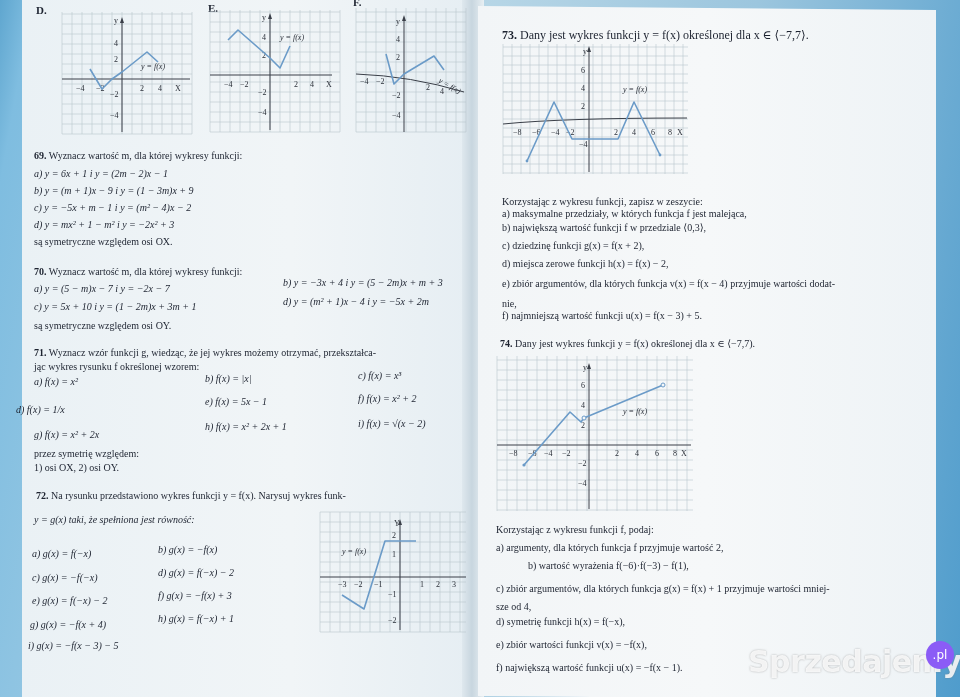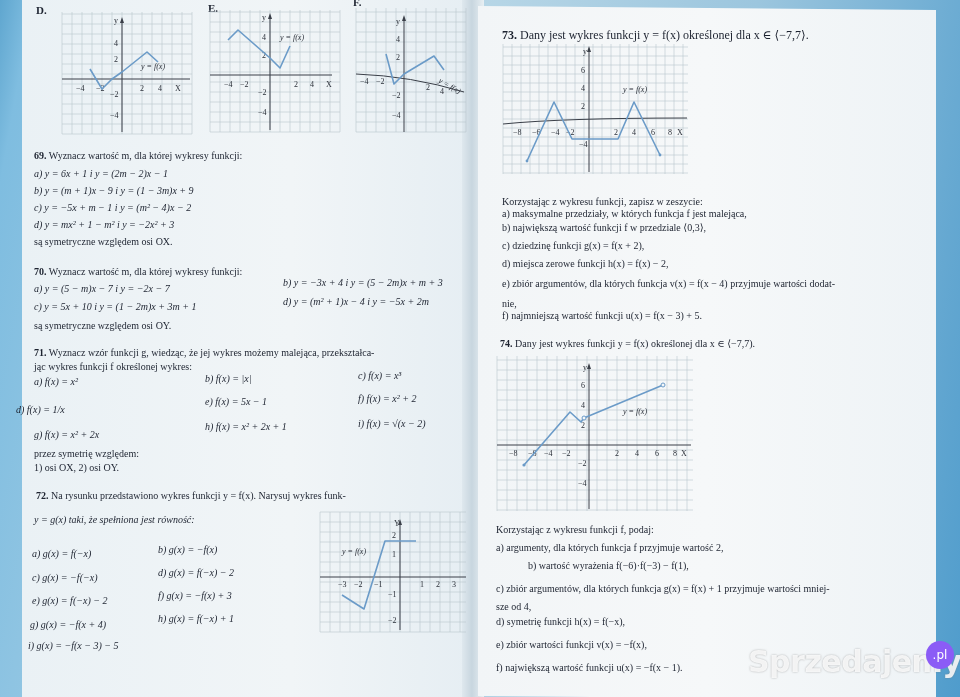--- a/index.html
+++ b/index.html
@@ -212,23 +212,23 @@
   <span>Wyznacz wartość m, dla której wykresy funkcji:</span>
 </div>
 <div class="abs txt it" style="left:34px;top:281px;">a) y = (5 − m)x − 7 i y = −2x − 7</div>
 <div class="abs txt it" style="left:283px;top:275px;">b) y = −3x + 4 i y = (5 − 2m)x + m + 3</div>
 <div class="abs txt it" style="left:34px;top:299px;">c) y = 5x + 10 i y = (1 − 2m)x + 3m + 1</div>
 <div class="abs txt it" style="left:283px;top:294px;">d) y = (m² + 1)x − 4 i y = −5x + 2m</div>
 <div class="abs txt" style="left:34px;top:318px;">są symetryczne względem osi OY.</div>
 
 <div class="abs txt" style="left:34px;top:345px;">
   <span class="ex-num">71.</span>
-  <span>Wyznacz wzór funkcji g, wiedząc, że jej wykres możemy malejąca, przekształca-</span>
-</div>
-<div class="abs txt" style="left:34px;top:359px;">jąc wykres funkcji f określonej wykres:</div>
+  <span>Wyznacz wzór funkcji g, wiedząc, że jej wykres możemy otrzymać, przekształca-</span>
+</div>
+<div class="abs txt" style="left:34px;top:359px;">jąc wykres rysunku f określonej wzorem:</div>
 <div class="abs txt it" style="left:34px;top:374px;">a) f(x) = x²</div>
 <div class="abs txt it" style="left:205px;top:371px;">b) f(x) = |x|</div>
 <div class="abs txt it" style="left:358px;top:368px;">c) f(x) = x³</div>
 <div class="abs txt it" style="left:16px;top:402px;">d) f(x) = 1/x</div>
 <div class="abs txt it" style="left:205px;top:394px;">e) f(x) = 5x − 1</div>
 <div class="abs txt it" style="left:358px;top:391px;">f) f(x) = x² + 2</div>
 <div class="abs txt it" style="left:34px;top:427px;">g) f(x) = x² + 2x</div>
 <div class="abs txt it" style="left:205px;top:419px;">h) f(x) = x² + 2x + 1</div>
 <div class="abs txt it" style="left:358px;top:416px;">i) f(x) = √(x − 2)</div>
 <div class="abs txt" style="left:34px;top:446px;">przez symetrię względem:</div>

